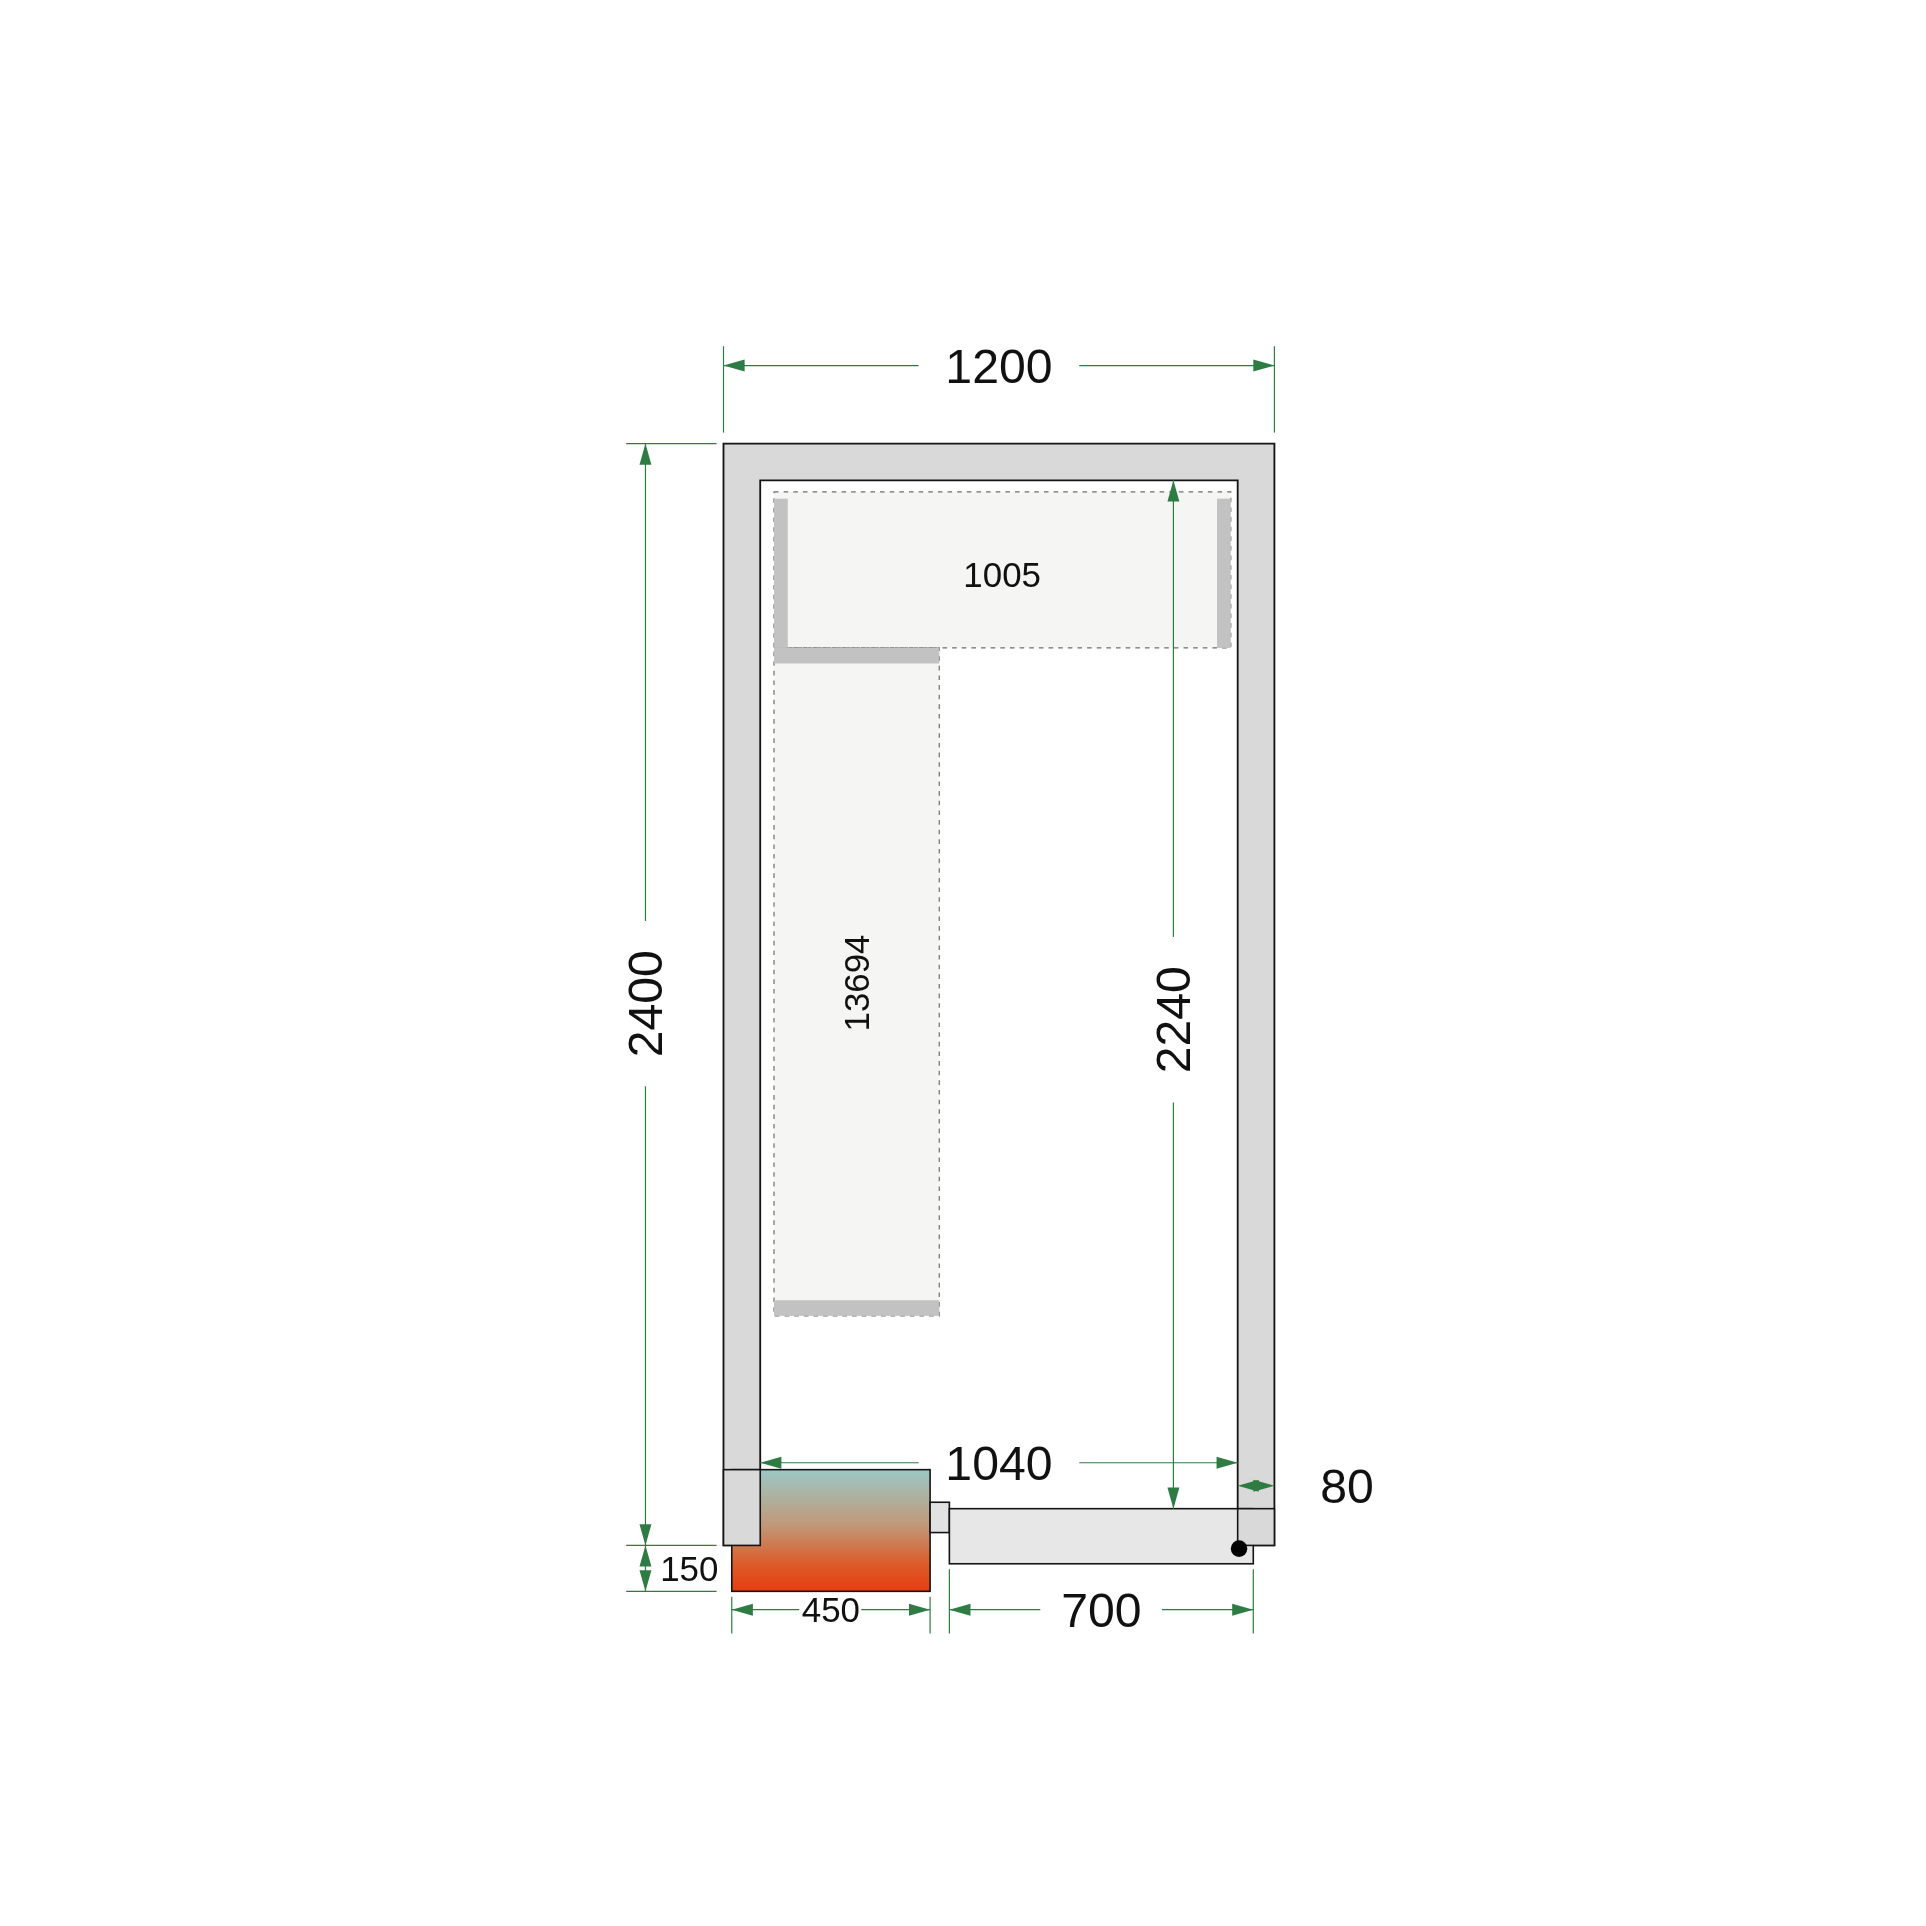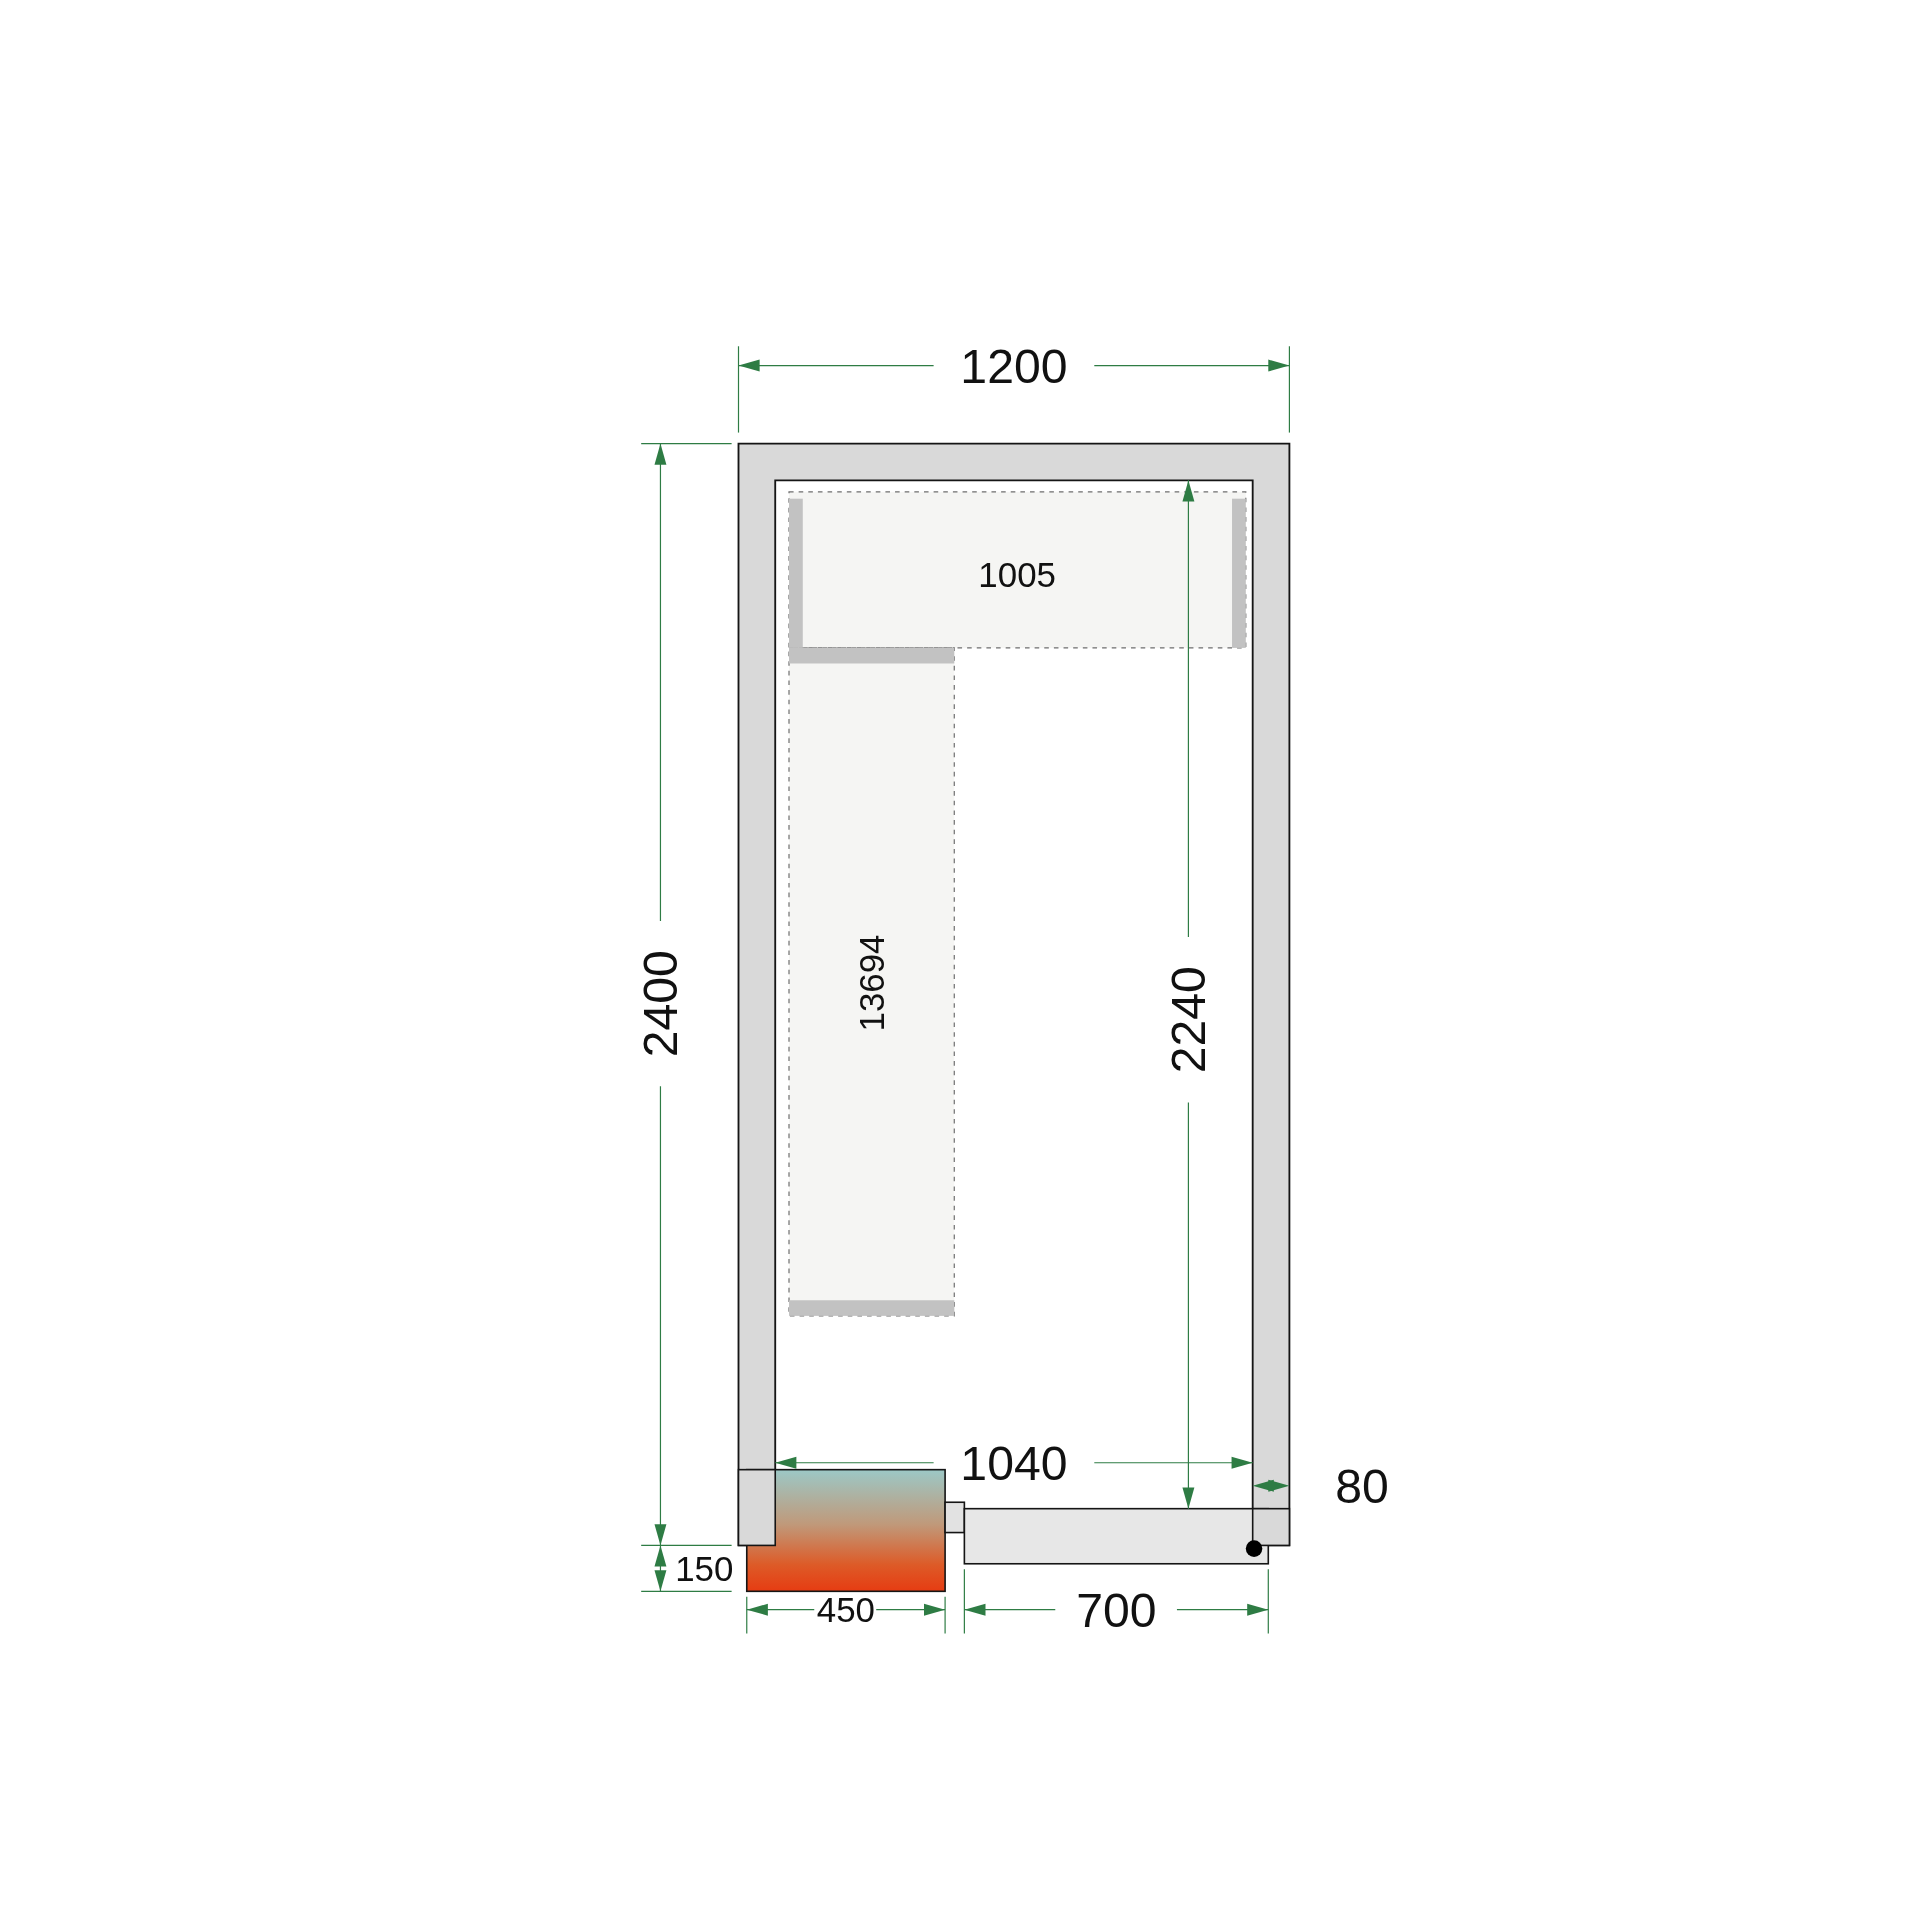--- a/index.html
+++ b/index.html
@@ -7,21 +7,21 @@
     padding:0;
     background:#ffffff;
     width:1926px;
     height:1926px;
     position:relative;
     font-family:"Liberation Sans", sans-serif;
     overflow:hidden;
   }
   #plan-wrap{
     position:absolute;
-    left:587px;
+    left:572px;
     top:292px;
     width:808px;
     height:1405px;
   }
   svg{display:block;width:100%;height:100%;}
   text{
     font-family:"Liberation Sans", sans-serif;
     font-weight:400;
   }
   .dim-lg{font-size:105px;}

